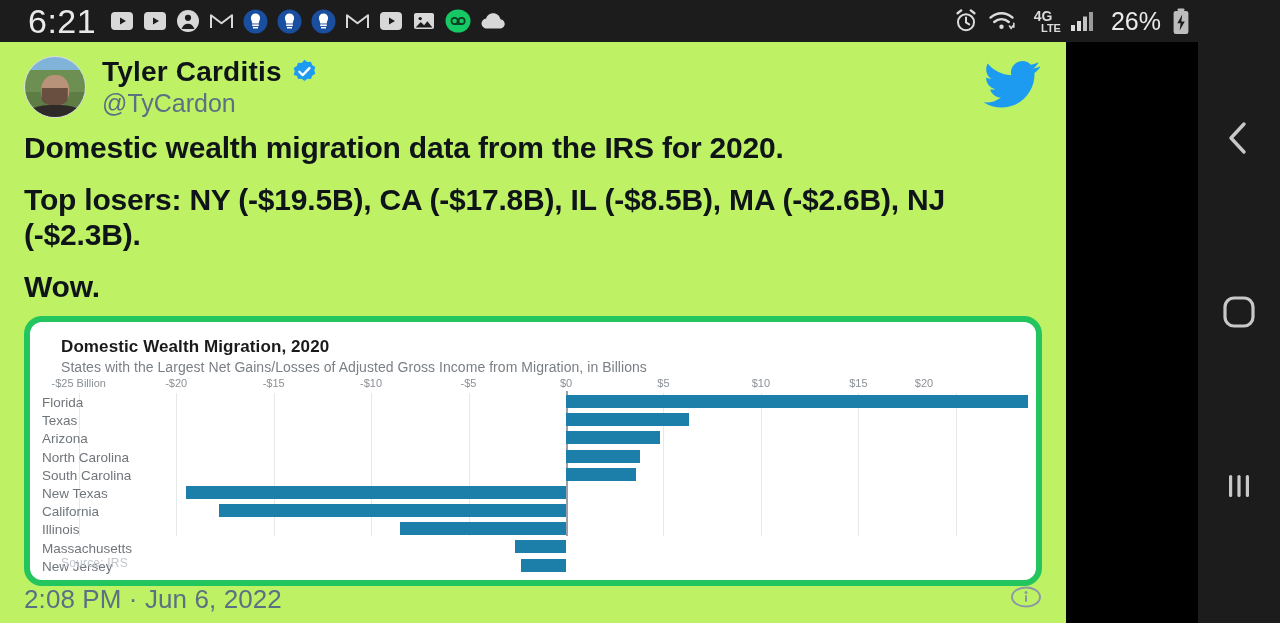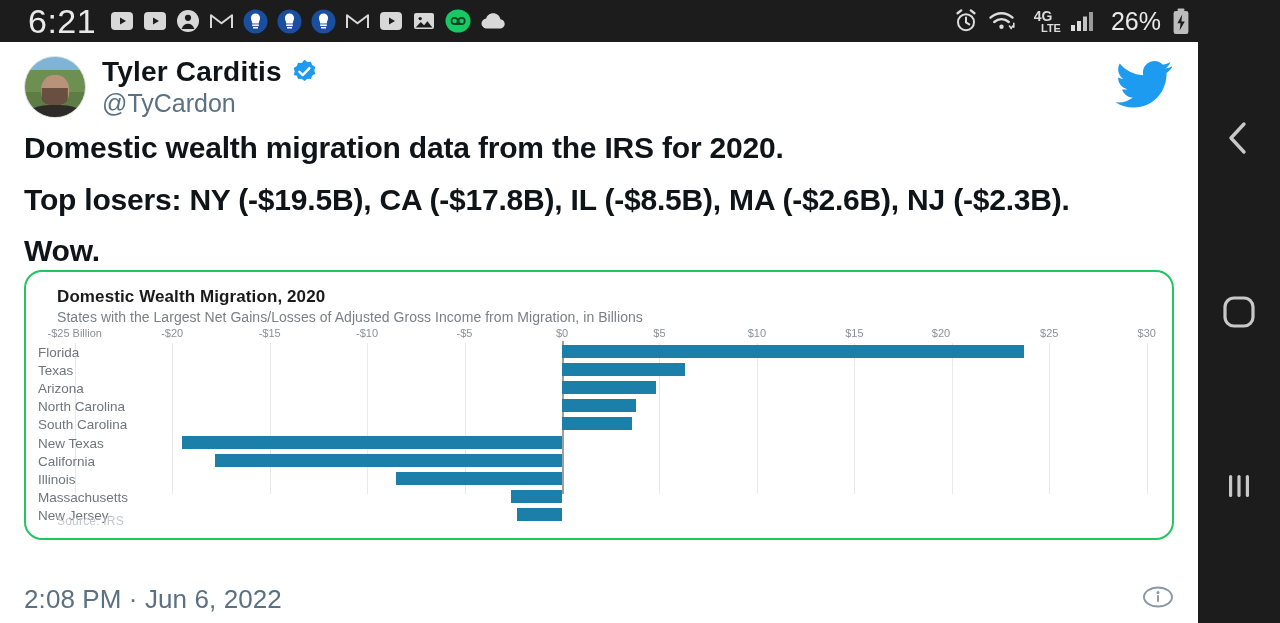--- a/index.html
+++ b/index.html
@@ -29,22 +29,22 @@
     position:absolute;right:0;top:0;width:82px;height:623px;background:#1c1c1c;
     display:flex;flex-direction:column;align-items:center;
   }
   .nav-btn{position:absolute;left:0;width:82px;display:flex;align-items:center;justify-content:center;}
   .nav-back{top:118px;}
   .nav-home{top:292px;}
   .nav-recent{top:468px;}
 
   
   .tweet{
-    position:absolute;left:0;top:42px;width:1198px;height:581px;
-    background:#ffffff;box-sizing:border-box;
+    position:absolute;left:0;top:42px;width:1066px;height:581px;
+    background:#bef264;box-sizing:border-box;
     padding:0 24px;overflow:hidden;
   }
   .tw-head{display:flex;align-items:flex-start;padding-top:14px;}
   .avatar{
     width:62px;height:62px;border-radius:50%;flex:0 0 auto;margin-right:16px;
     background:
       radial-gradient(circle at 50% 62%, #6b5a4a 0 17%, rgba(107,90,74,0) 18%),
       linear-gradient(#7fb4d8 0 22%, #6d8f52 22% 58%, #5d7d45 58% 100%);
     position:relative;overflow:hidden;border:1px solid #d9dde0;box-sizing:border-box;
   }
@@ -68,22 +68,22 @@
 
   .tw-body{padding-top:12px;}
   .tw-p{
     font-size:30px;font-weight:bold;color:#0f1419;line-height:1.18;
     letter-spacing:-.2px;margin:0 0 16px 0;
   }
   .tw-p:last-child{margin-bottom:0;}
 
   
   .chart-card{
-    position:relative;margin-top:1px;height:270px;
-    border:2px solid #22c55e;border-radius:18px;background:#fff;
+    position:relative;margin-top:12px;height:270px;
+    border:6px solid #22c55e;border-radius:18px;background:#fff;
     box-sizing:border-box;overflow:hidden;
   }
   .ch-title{position:absolute;left:31px;top:15px;font-size:17px;font-weight:bold;color:#1a1a1a;letter-spacing:.1px;}
   .ch-sub{position:absolute;left:31px;top:37px;font-size:14px;color:#7a7f85;letter-spacing:.05px;white-space:nowrap;}
 
   .plot{position:absolute;left:0;right:0;top:55px;bottom:0;}
   .tick{position:absolute;top:0;transform:translateX(-50%);font-size:11px;color:#8b9096;white-space:nowrap;}
   .tick.first{transform:translateX(-50%);}
   .grid{position:absolute;top:16px;bottom:44px;width:1px;background:#e6e9eb;}
   .zeroline{position:absolute;top:14px;bottom:44px;width:2px;background:#9aa0a6;}
@@ -298,21 +298,21 @@
         <div id="ticks">
             <div class="tick first" style="left: 48.7288px;">-$25 Billion</div>
             <div class="tick" style="left: 146.186px;">-$20</div>
             <div class="tick" style="left: 243.644px;">-$15</div>
             <div class="tick" style="left: 341.102px;">-$10</div>
             <div class="tick" style="left: 438.559px;">-$5</div>
             <div class="tick" style="left: 536.017px;">$0</div>
             <div class="tick" style="left: 633.475px;">$5</div>
             <div class="tick" style="left: 730.932px;">$10</div>
             <div class="tick" style="left: 828.39px;">$15</div>
-            <div class="tick" style="left: 915px;">$20</div>
+            <div class="tick" style="left: 894px;">$20</div>
             <div class="tick" style="left: 1023.31px;">$25</div>
             <div class="tick" style="left: 1120.76px;">$30</div>
           </div>
         <div id="grids">
             <div class="grid" style="left: 48.7288px;"></div>
             <div class="grid" style="left: 146.186px;"></div>
             <div class="grid" style="left: 243.644px;"></div>
             <div class="grid" style="left: 341.102px;"></div>
             <div class="grid" style="left: 438.559px;"></div>
             <div class="grid" style="left: 633.475px;"></div>

